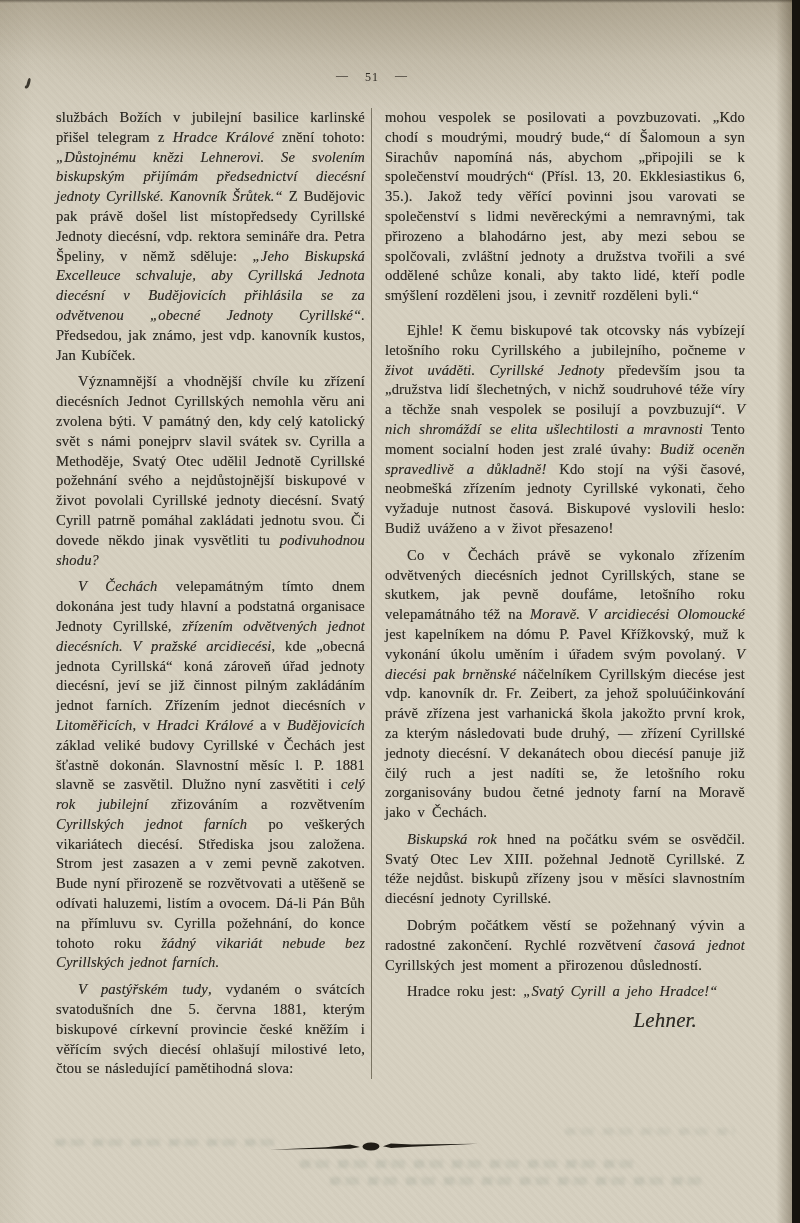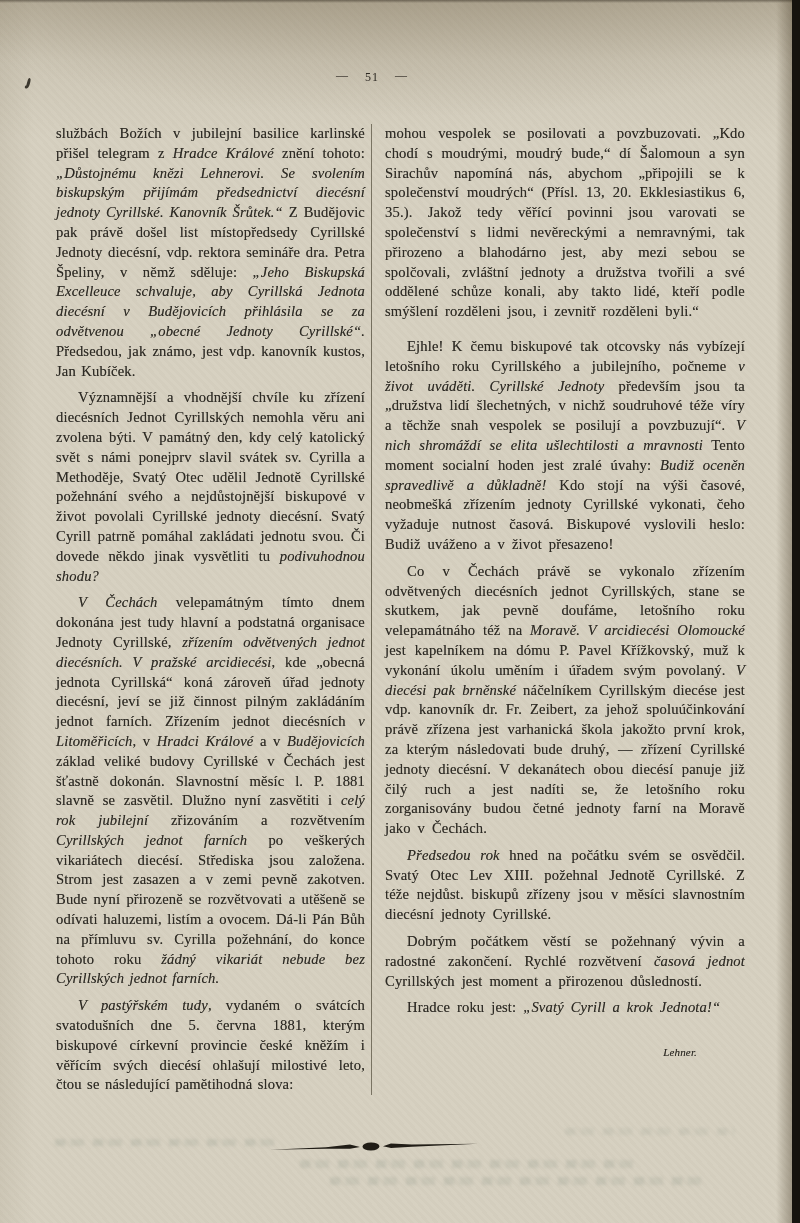--- a/index.html
+++ b/index.html
@@ -28,35 +28,35 @@
   .ink-mark{position:absolute;left:27px;top:78px;width:3px;height:10px;
     background:#3b372e;border-radius:40% 60% 60% 40%;transform:rotate(16deg);}
   .ink-mark::after{content:"";position:absolute;left:-1px;top:8px;width:3px;height:3px;
     background:#3b372e;border-radius:50%;}
 
   .header{position:absolute;top:70px;left:0;width:744px;text-align:center;
     font-size:12px;letter-spacing:1px;color:#2c2822;}
   .header .pnum{padding:0 16px;}
   .header .dash{position:relative;top:-2px;}
 
-  .cols{position:absolute;top:124px;left:56px;width:690px;display:flex;align-items:stretch;}
+  .cols{position:absolute;top:108px;left:56px;width:690px;display:flex;align-items:stretch;}
   .col{min-height:10px;}
   .col-left{width:309px;}
   .col-rule{width:1px;margin-left:6px;background:linear-gradient(180deg,#6a6453 0,#55503f 70%,#6a6453 100%);opacity:.85;}
   .col-right{width:360px;margin-left:13px;}
 
   p.para{margin:0;text-align:justify;font-size:14.6px;line-height:19.8px;
     letter-spacing:.15px;color:var(--ink);
     text-shadow:0 0 .4px rgba(46,43,37,.55);
     hyphens:auto;-webkit-hyphens:auto;}
   .col-left p.para{word-spacing:1.6px;}
   .col-right p.para{word-spacing:3.1px;}
   p.ind{text-indent:22px;margin-top:7px;}
   p.gap{margin-top:15px;}
-  p.sig{text-align:right;padding-right:48px;margin-top:25px;font-size:11px;}
+  p.sig{text-align:right;padding-right:48px;margin-top:9px;font-size:21px;}
   .it{font-style:italic;}
 
   .divider{position:absolute;left:270px;top:1141px;transform:rotate(-1.2deg);}
   .divider path,.divider ellipse{fill:#211d16;}
 
   .smudge{position:absolute;filter:blur(1.4px);opacity:.5;border-radius:2px;
     background:repeating-linear-gradient(90deg,
       rgba(104,120,108,.30) 0 10px, rgba(104,120,108,.06) 10px 16px,
       rgba(104,120,108,.24) 16px 29px, rgba(104,120,108,0) 29px 38px);}
   .s1{left:55px;top:1139px;width:225px;height:7px;}
@@ -83,23 +83,23 @@
         <p class="para"><span>službách Božích v jubilejní basilice karlinské přišel telegram z </span><span class="it">Hradce Králové</span><span> znění tohoto: </span><span class="it">„Důstojnému knězi Lehnerovi. Se svolením biskupským přijímám předsednictví diecésní jednoty Cyrillské. Kanovník Šrůtek.“</span><span> Z Budějovic pak právě došel list místopředsedy Cyrillské Jednoty diecésní, vdp. rektora semináře dra. Petra Špeliny, v němž sděluje: </span><span class="it">„Jeho Biskupská Excelleuce schvaluje, aby Cyrillská Jednota diecésní v Budějovicích přihlásila se za odvětvenou „obecné Jednoty Cyrillské“.</span><span> Předsedou, jak známo, jest vdp. kanovník kustos, Jan Kubíček.</span></p>
         <p class="para ind"><span>Významnější a vhodnější chvíle ku zřízení diecésních Jednot Cyrillských nemohla věru ani zvolena býti. V památný den, kdy celý katolický svět s námi ponejprv slavil svátek sv. Cyrilla a Methoděje, Svatý Otec udělil Jednotě Cyrillské požehnání svého a nejdůstojnější biskupové v život povolali Cyrillské jednoty diecésní. Svatý Cyrill patrně pomáhal zakládati jednotu svou. Či dovede někdo jinak vysvětliti tu </span><span class="it">podivuhodnou shodu?</span></p>
         <p class="para ind"><span class="it">V Čechách</span><span> velepamátným tímto dnem dokonána jest tudy hlavní a podstatná organisace Jednoty Cyrillské, </span><span class="it">zřízením odvětvených jednot diecésních. V pražské arcidiecési</span><span>, kde „obecná jednota Cyrillská“ koná zároveň úřad jednoty diecésní, jeví se již činnost pilným zakládáním jednot farních. Zřízením jednot diecésních </span><span class="it">v Litoměřicích</span><span>, v </span><span class="it">Hradci Králové</span><span> a v </span><span class="it">Budějovicích</span><span> základ veliké budovy Cyrillské v Čechách jest šťastně dokonán. Slavnostní měsíc l. P. 1881 slavně se zasvětil. Dlužno nyní zasvětiti i </span><span class="it">celý rok jubilejní</span><span> zřizováním a rozvětvením </span><span class="it">Cyrillských jednot farních</span><span> po veškerých vikariátech diecésí. Střediska jsou založena. Strom jest zasazen a v zemi pevně zakotven. Bude nyní přirozeně se rozvětvovati a utěšeně se odívati haluzemi, listím a ovocem. Dá-li Pán Bůh na přímluvu sv. Cyrilla požehnání, do konce tohoto roku </span><span class="it">žádný vikariát nebude bez Cyrillských jednot farních.</span></p>
         <p class="para ind"><span class="it">V pastýřském tudy</span><span>, vydaném o svátcích svatodušních dne 5. června 1881, kterým biskupové církevní provincie české kněžím i věřícím svých diecésí ohlašují milostivé leto, čtou se následující pamětihodná slova:</span></p>
       </div>
     <div class="col-rule"></div>
     <div class="col col-right">
         <p class="para"><span>mohou vespolek se posilovati a povzbuzovati. „Kdo chodí s moudrými, moudrý bude,“ dí Šalomoun a syn Sirachův napomíná nás, abychom „připojili se k společenství moudrých“ (Přísl. 13, 20. Ekklesiastikus 6, 35.). Jakož tedy věřící povinni jsou varovati se společenství s lidmi nevěreckými a nemravnými, tak přirozeno a blahodárno jest, aby mezi sebou se spolčovali, zvláštní jednoty a družstva tvořili a své oddělené schůze konali, aby takto lidé, kteří podle smýšlení rozděleni jsou, i zevnitř rozděleni byli.“</span></p>
         <p class="para ind gap"><span>Ejhle! K čemu biskupové tak otcovsky nás vybízejí letošního roku Cyrillského a jubilejního, počneme </span><span class="it">v život uváděti. Cyrillské Jednoty</span><span> především jsou ta „družstva lidí šlechetných, v nichž soudruhové téže víry a těchže snah vespolek se posilují a povzbuzují“. </span><span class="it">V nich shromáždí se elita ušlechtilosti a mravnosti</span><span> Tento moment socialní hoden jest zralé úvahy: </span><span class="it">Budiž oceněn spravedlivě a důkladně!</span><span> Kdo stojí na výši časové, neobmešká zřízením jednoty Cyrillské vykonati, čeho vyžaduje nutnost časová. Biskupové vyslovili heslo: Budiž uváženo a v život přesazeno!</span></p>
         <p class="para ind"><span>Co v Čechách právě se vykonalo zřízením odvětvených diecésních jednot Cyrillských, stane se skutkem, jak pevně doufáme, letošního roku velepamátnáho též na </span><span class="it">Moravě. V arcidiecési Olomoucké</span><span> jest kapelníkem na dómu P. Pavel Křížkovský, muž k vykonání úkolu uměním i úřadem svým povolaný. </span><span class="it">V diecési pak brněnské</span><span> náčelníkem Cyrillským diecése jest vdp. kanovník dr. Fr. Zeibert, za jehož spoluúčinkování právě zřízena jest varhanická škola jakožto první krok, za kterým následovati bude druhý, — zřízení Cyrillské jednoty diecésní. V dekanátech obou diecésí panuje již čilý ruch a jest nadíti se, že letošního roku zorganisovány budou četné jednoty farní na Moravě jako v Čechách.</span></p>
-        <p class="para ind"><span class="it">Předsedou rok</span><span> hned na počátku svém se osvědčil. Svatý Otec Lev XIII. požehnal Jednotě Cyrillské. Z téže nejdůst. biskupů zřízeny jsou v měsíci slavnostním diecésní jednoty Cyrillské.</span></p>
+        <p class="para ind"><span class="it">Biskupská rok</span><span> hned na počátku svém se osvědčil. Svatý Otec Lev XIII. požehnal Jednotě Cyrillské. Z téže nejdůst. biskupů zřízeny jsou v měsíci slavnostním diecésní jednoty Cyrillské.</span></p>
         <p class="para ind"><span>Dobrým počátkem věstí se požehnaný vývin a radostné zakončení. Rychlé rozvětvení </span><span class="it">časová jednot</span><span> Cyrillských jest moment a přirozenou důsledností.</span></p>
-        <p class="para ind"><span>Hradce roku jest: </span><span class="it">„Svatý Cyrill a krok Jednota!“</span></p>
+        <p class="para ind"><span>Hradce roku jest: </span><span class="it">„Svatý Cyrill a jeho Hradce!“</span></p>
         <p class="para sig"><span class="it">Lehner.</span></p>
       </div>
   </div>
 
   <svg class="divider" width="210" height="12" viewBox="0 0 210 12" aria-hidden="true">
     <path d="M0 6.6 L56 5.2 L80 3.0 L90 5.6 L80 7.2 L56 6.8 Z"></path>
     <ellipse cx="101" cy="5.4" rx="8.5" ry="4.1"></ellipse>
     <path d="M113 5.4 L121 2.8 L142 4.2 L208 5.0 L142 6.6 L121 7.4 Z"></path>
   </svg>
 

